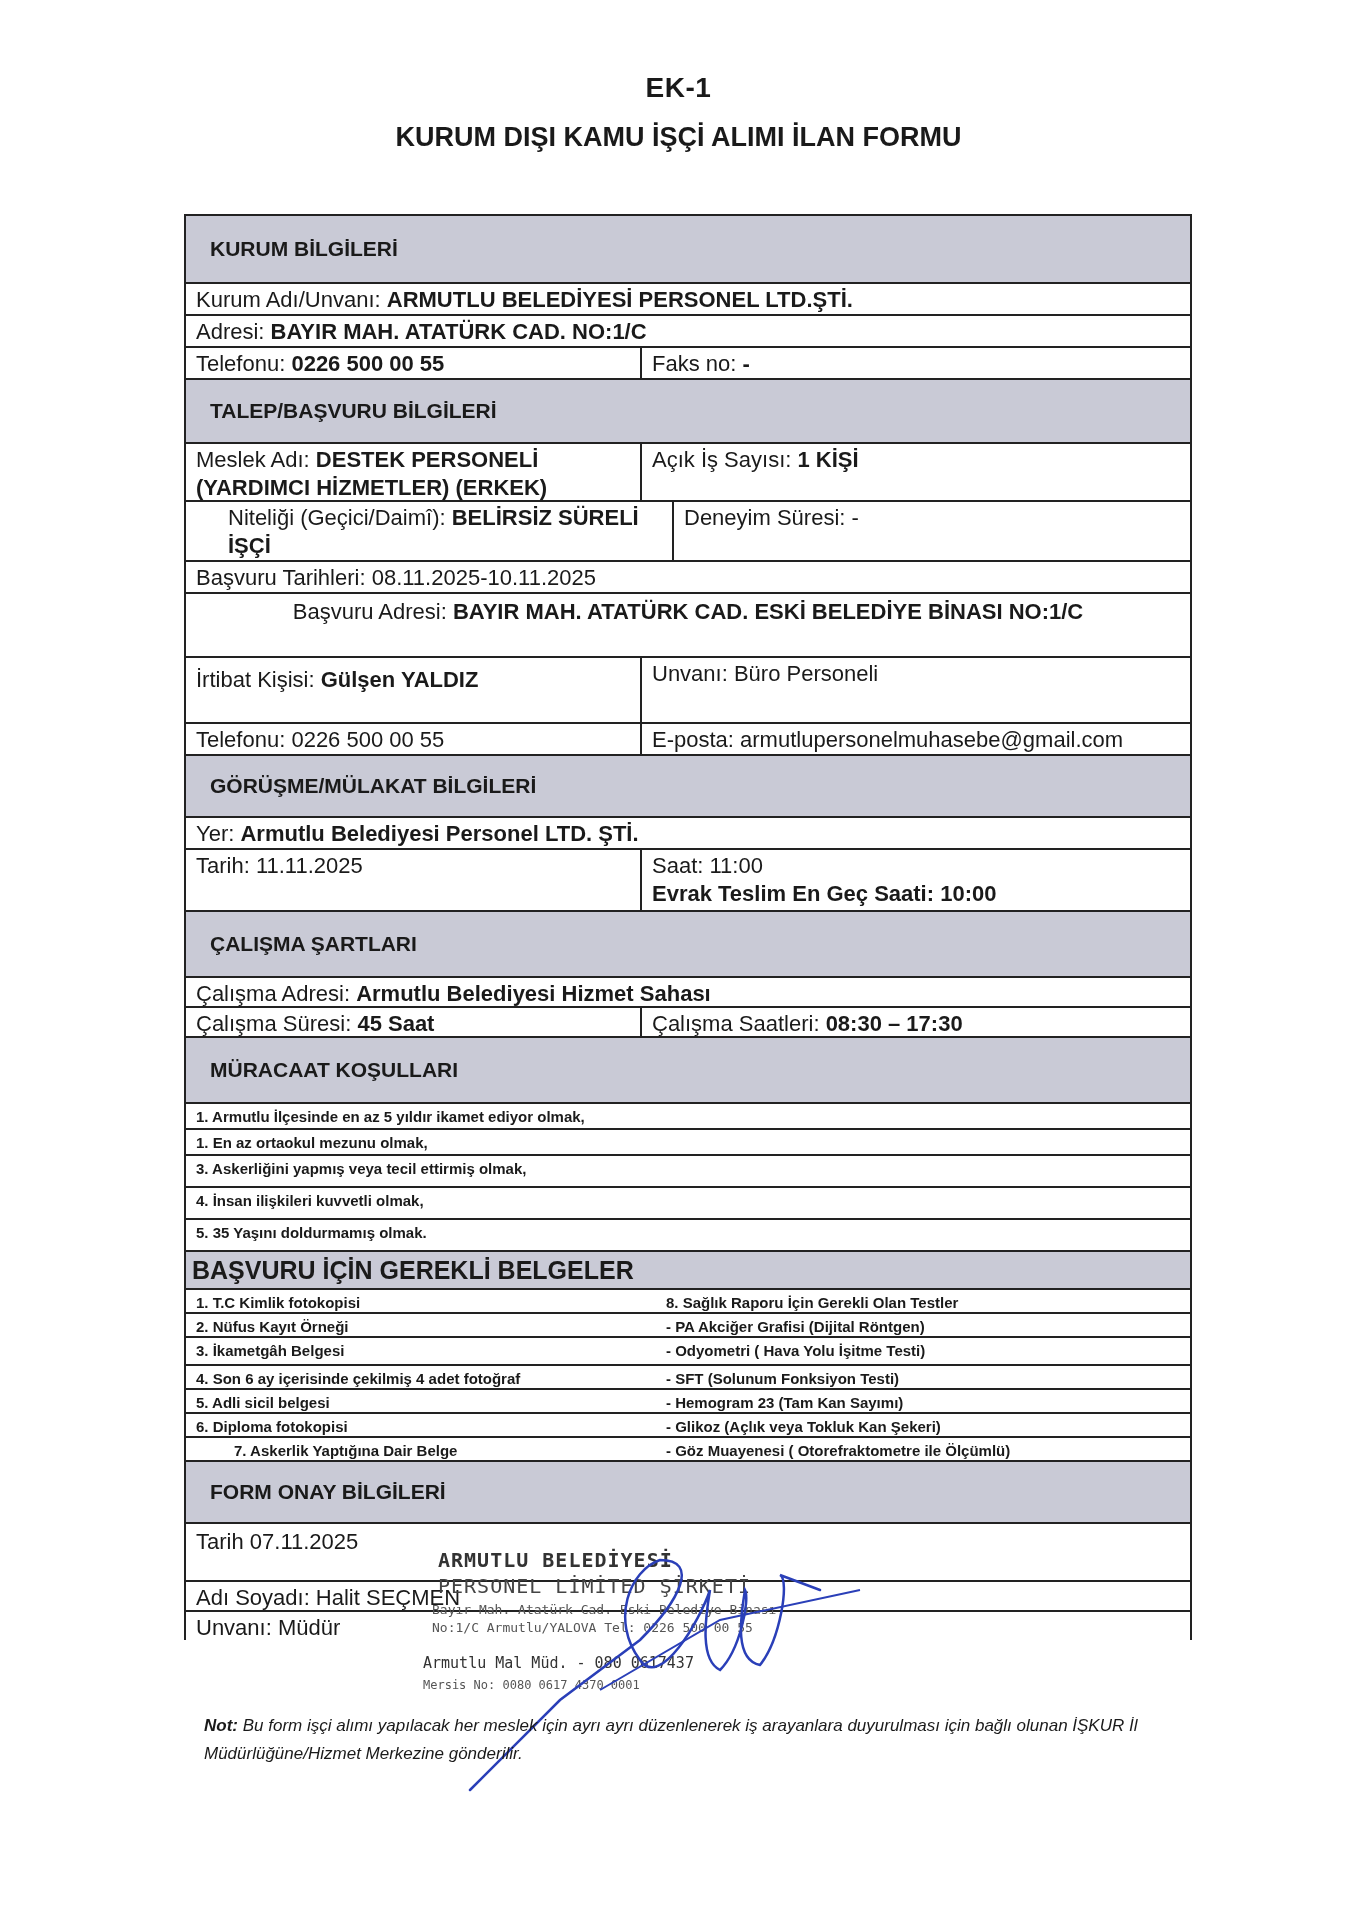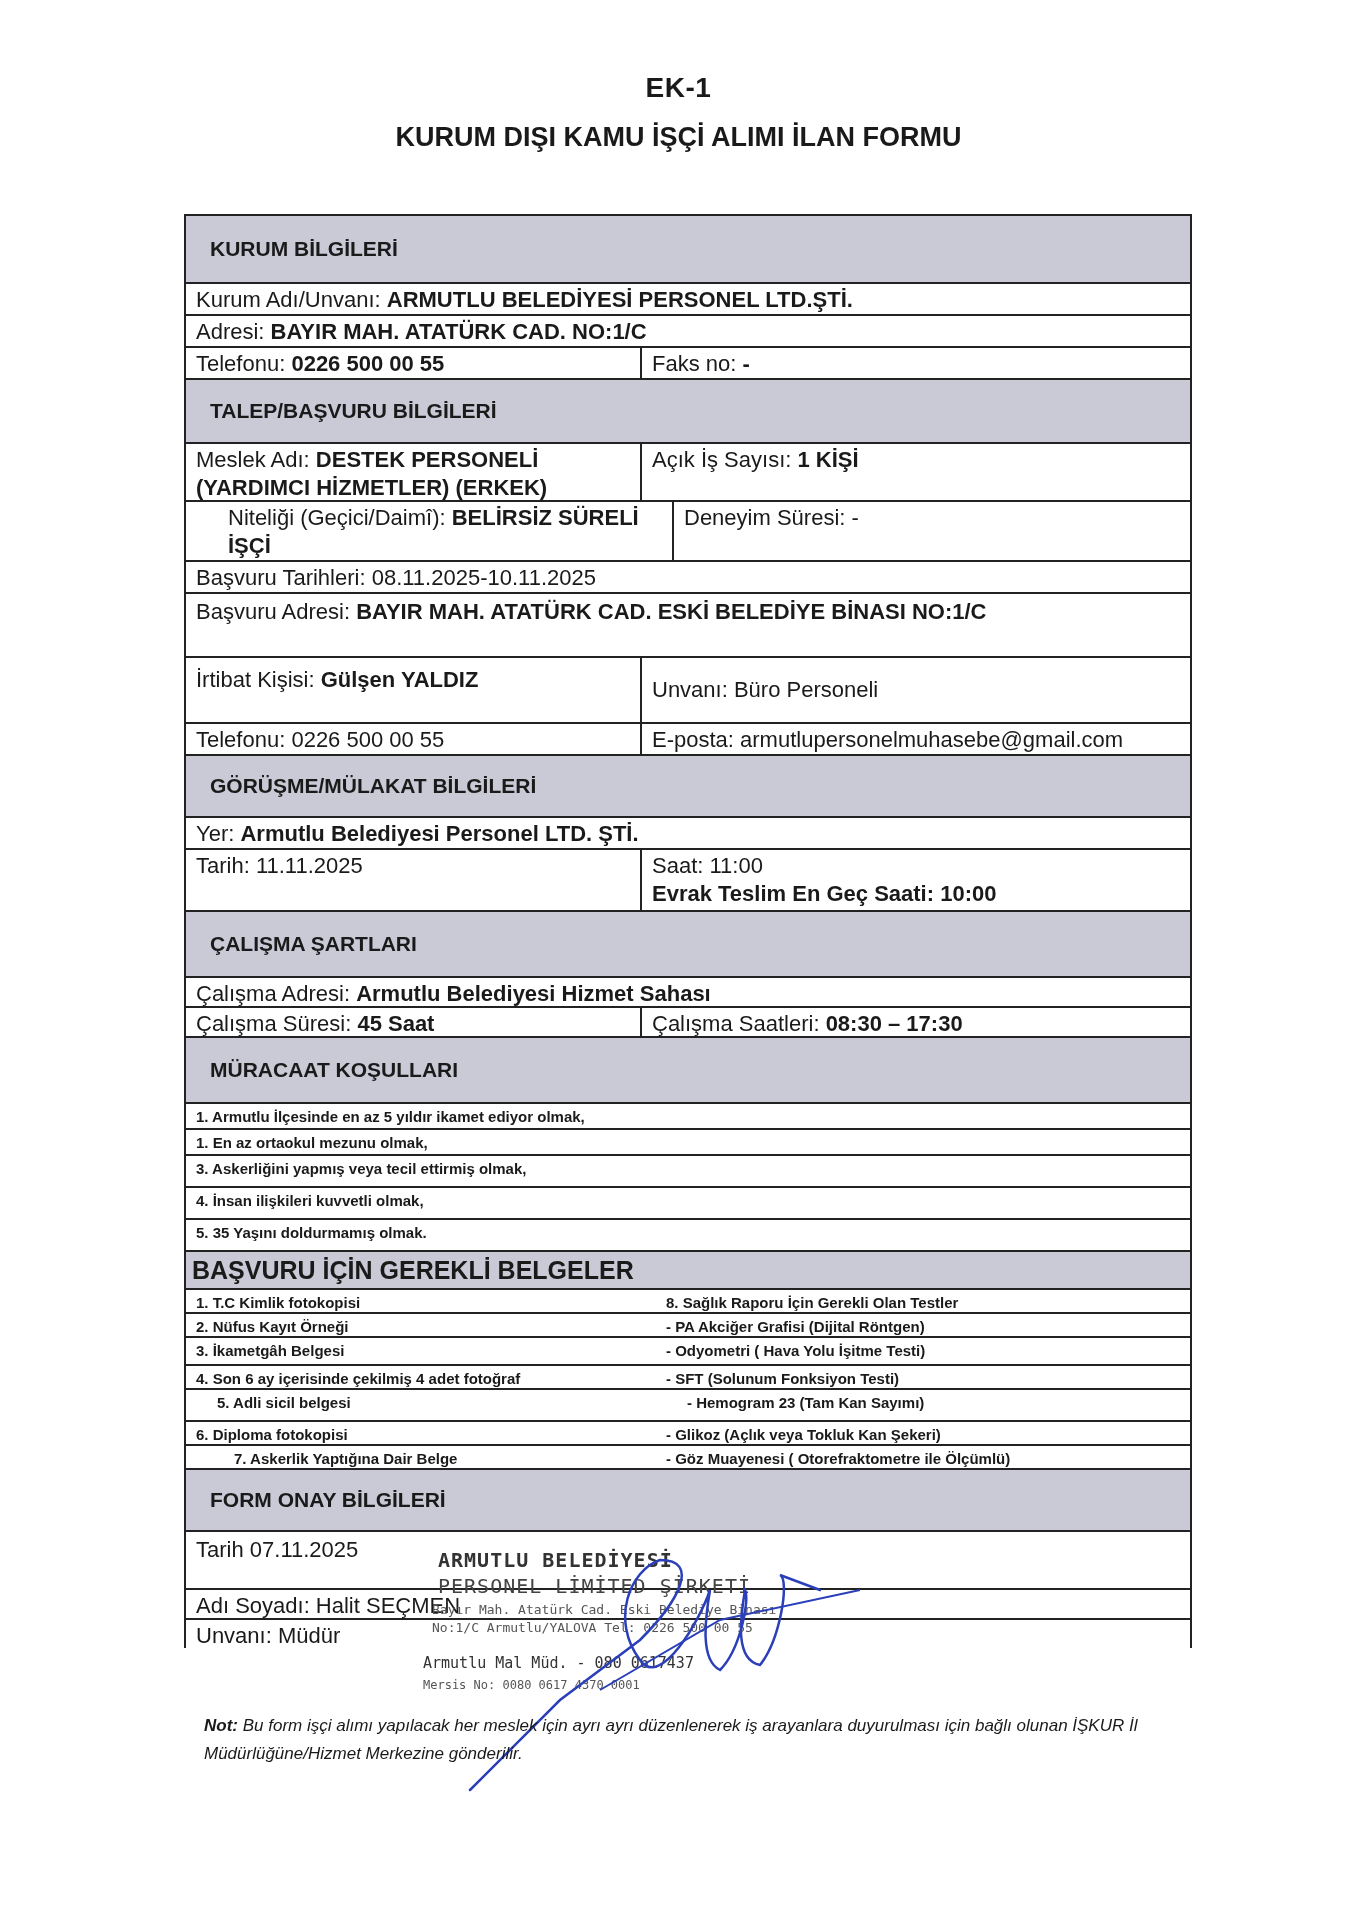--- a/index.html
+++ b/index.html
@@ -58,25 +58,25 @@
     <div class="cell right"><span>Açık İş Sayısı: </span><span class="b">1 KİŞİ</span></div>
   </div>
   <div class="row" style="height:60px;padding-left:32px;">
     <div class="cell left"><span>Niteliği (Geçici/Daimî): </span><span class="b">BELİRSİZ SÜRELİ İŞÇİ</span></div>
     <div class="cell right"><span>Deneyim Süresi: </span><span>-</span></div>
   </div>
   <div class="row" style="height:32px;">
     <div class="cell full"><span>Başvuru Tarihleri: </span><span>08.11.2025-10.11.2025</span></div>
   </div>
   <div class="row" style="height:64px;">
-    <div class="cell full" style="padding-top:4px;"><span>Başvuru Adresi: </span><span class="b">BAYIR MAH. ATATÜRK CAD. ESKİ BELEDİYE BİNASI NO:1/C</span></div>
+    <div class="cell full" style="padding-top:4px;text-align:center;"><span>Başvuru Adresi: </span><span class="b">BAYIR MAH. ATATÜRK CAD. ESKİ BELEDİYE BİNASI NO:1/C</span></div>
   </div>
   <div class="row" style="height:66px;">
     <div class="cell left" style="padding-top:8px;"><span>İrtibat Kişisi: </span><span class="b">Gülşen YALDIZ</span></div>
-    <div class="cell right" style="padding-top:18px;"><span>Unvanı: </span><span>Büro Personeli</span></div>
+    <div class="cell right" style="padding-top:2px;"><span>Unvanı: </span><span>Büro Personeli</span></div>
   </div>
   <div class="row" style="height:32px;">
     <div class="cell left"><span>Telefonu: </span><span>0226 500 00 55</span></div>
     <div class="cell right"><span>E-posta: </span><span>armutlupersonelmuhasebe@gmail.com</span></div>
   </div>
 
   <div class="row section" style="height:62px;">
     <span>GÖRÜŞME/MÜLAKAT BİLGİLERİ</span>
   </div>
   <div class="row" style="height:32px;">
@@ -132,21 +132,21 @@
     <div class="cell full small">- PA Akciğer Grafisi (Dijital Röntgen)</div>
   </div>
   <div class="row" style="height:28px;justify-content:flex-end;">
     <div class="cell full small" style="width:470px;flex:none;">3. İkametgâh Belgesi</div>
     <div class="cell full small">- Odyometri ( Hava Yolu İşitme Testi)</div>
   </div>
   <div class="row" style="height:24px;">
     <div class="cell full small" style="width:470px;flex:none;">4. Son 6 ay içerisinde çekilmiş 4 adet fotoğraf</div>
     <div class="cell full small">- SFT (Solunum Fonksiyon Testi)</div>
   </div>
-  <div class="row" style="height:32px;padding-left:21px;">
+  <div class="row" style="height:24px;">
     <div class="cell full small" style="width:470px;flex:none;">5. Adli sicil belgesi</div>
     <div class="cell full small">- Hemogram 23 (Tam Kan Sayımı)</div>
   </div>
   <div class="row" style="height:24px;">
     <div class="cell full small" style="width:470px;flex:none;">6. Diploma fotokopisi</div>
     <div class="cell full small">- Glikoz (Açlık veya Tokluk Kan Şekeri)</div>
   </div>
   <div class="row" style="height:24px;">
     <div class="cell full small" style="width:470px;flex:none;padding-left:48px;">7. Askerlik Yaptığına Dair Belge</div>
     <div class="cell full small">- Göz Muayenesi ( Otorefraktometre ile Ölçümlü)</div>

